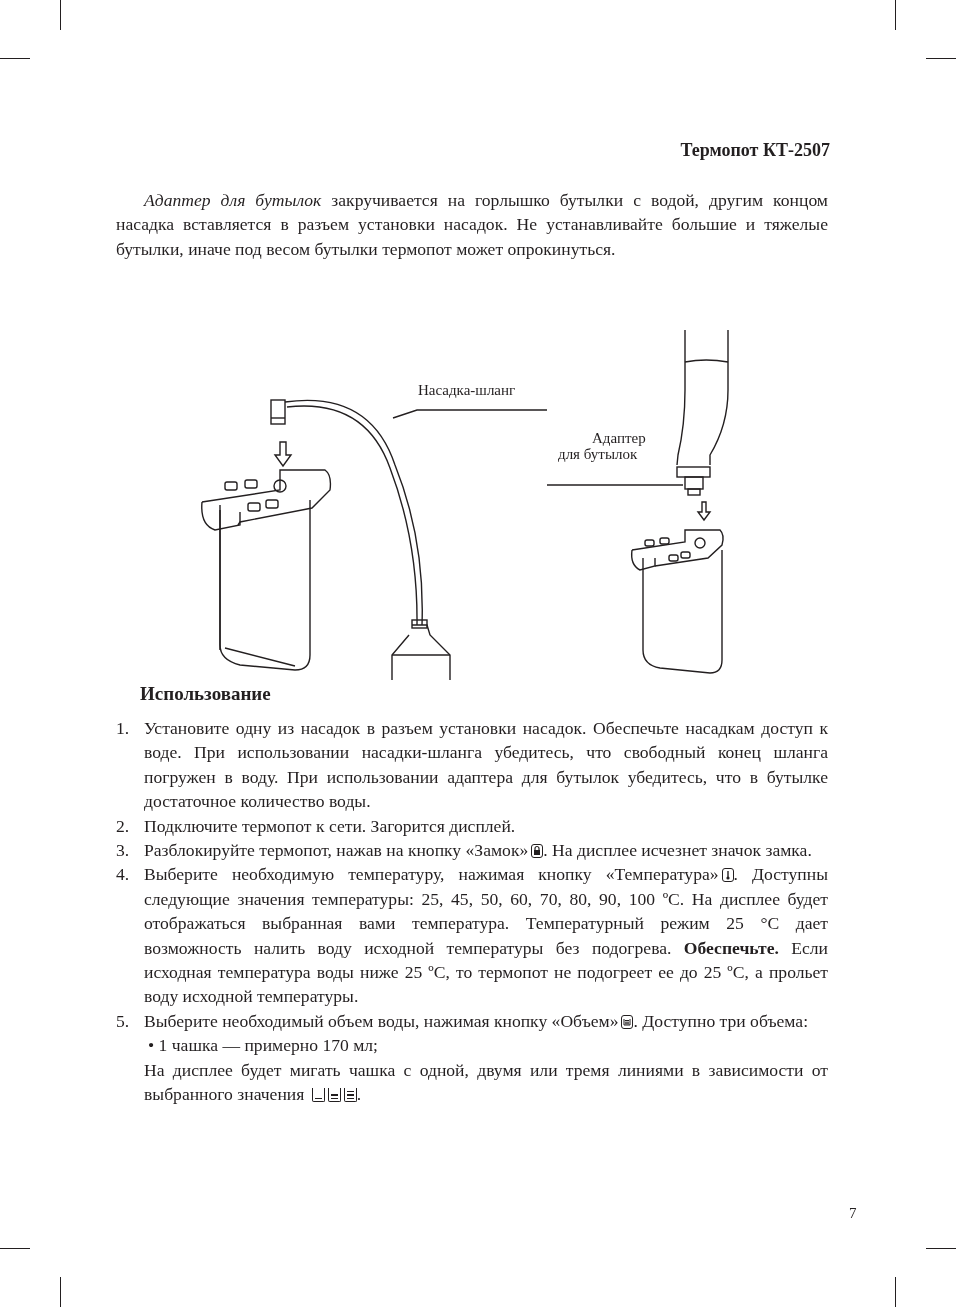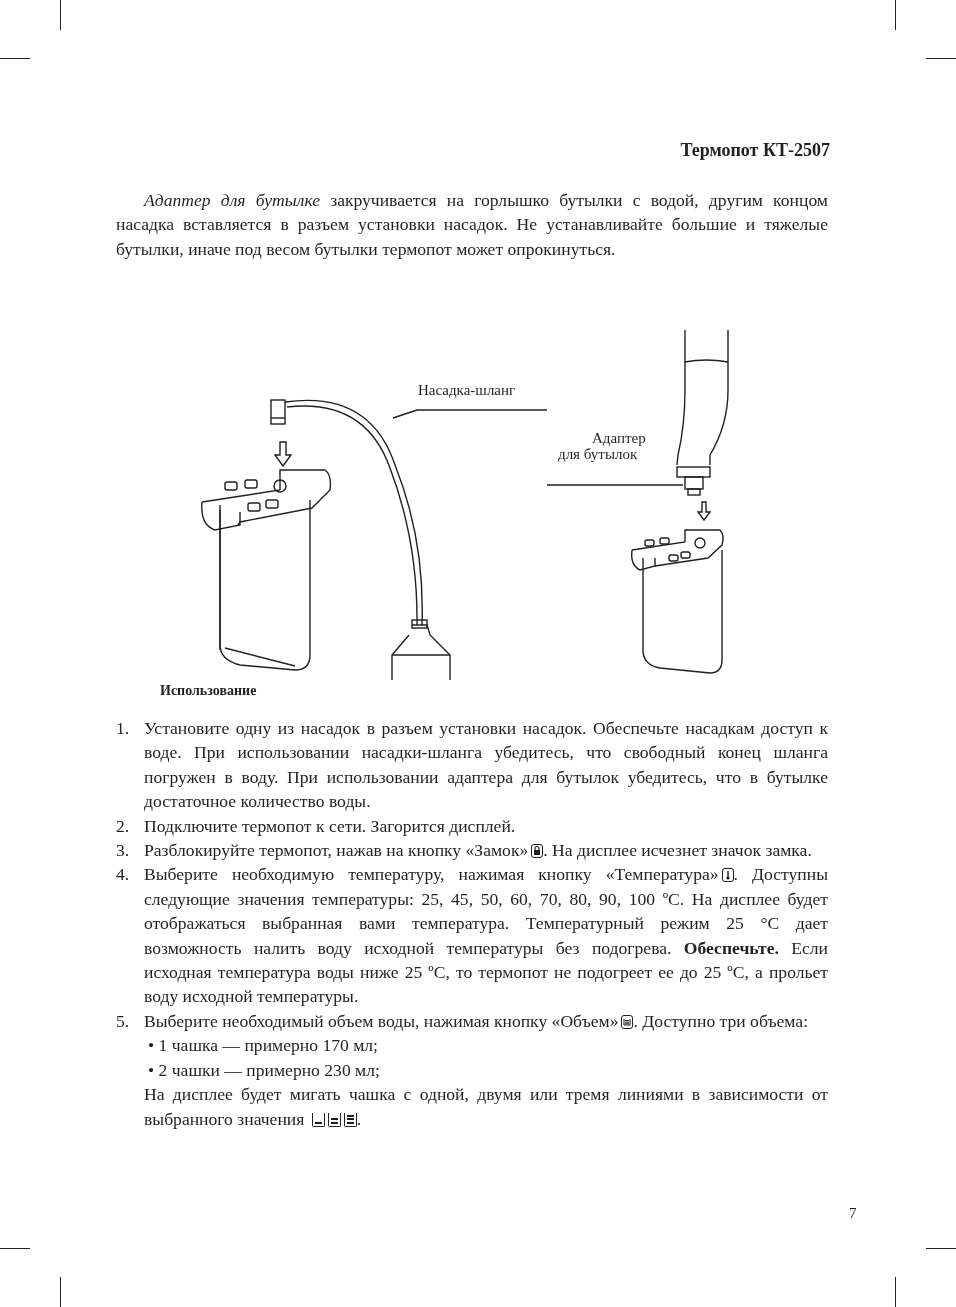--- a/index.html
+++ b/index.html
@@ -5,21 +5,21 @@
   html, body { margin: 0; padding: 0; background: #ffffff; }
   body { width: 956px; height: 1307px; position: relative; overflow: hidden;
          font-family: "Liberation Serif", "DejaVu Serif", serif; color: #231f20; }
   .crop { position: absolute; background: #231f20; }
   .header { position: absolute; top: 140px; right: 126px; font-size: 18px; font-weight: bold; }
   .text { position: absolute; left: 116px; width: 712px; font-size: 17.6px; line-height: 24.4px; }
   .p { margin: 0; text-align: justify; }
   .indent { text-indent: 28px; }
   .figure { position: absolute; left: 180px; top: 330px; width: 560px; height: 350px; }
   .fig-label { position: absolute; font-size: 15px; }
-  .h2 { position: absolute; left: 160px; top: 683px; font-size: 14px; font-weight: bold; }
+  .h2 { position: absolute; left: 140px; top: 683px; font-size: 19px; font-weight: bold; }
   ol.steps { position: absolute; left: 116px; top: 716px; width: 712px; margin: 0; padding: 0; list-style: none;
              font-size: 17.6px; line-height: 24.4px; }
   ol.steps > li { position: relative; padding-left: 28px; text-align: justify; }
   .num { position: absolute; left: 0; top: 0; }
   .ico { display: inline-block; width: 12px; height: 14px; border: 1.2px solid #231f20; border-radius: 3px;
          vertical-align: -2px; margin-left: 3px; position: relative; box-sizing: border-box; }
   .bullets { margin: 0; padding: 0; list-style: none; }
   .bullets li { padding-left: 4px; }
   .cup { display: inline-block; width: 13px; height: 14px; border: 1.6px solid #231f20; border-top: none;
          border-radius: 0 0 2px 2px; vertical-align: -2px; margin-left: 3px; position: relative; box-sizing: border-box; }
@@ -34,21 +34,21 @@
 <div class="crop" style="left:0;top:58px;width:30px;height:1px;"></div>
 <div class="crop" style="left:926px;top:58px;width:30px;height:1px;"></div>
 <div class="crop" style="left:0;top:1248px;width:30px;height:1px;"></div>
 <div class="crop" style="left:926px;top:1248px;width:30px;height:1px;"></div>
 <div class="crop" style="left:60px;top:1277px;width:1px;height:30px;"></div>
 <div class="crop" style="left:895px;top:1277px;width:1px;height:30px;"></div>
 
 <div class="header">Термопот КТ-2507</div>
 
 <div class="text" style="top:188px;">
-  <p class="p indent"><em>Адаптер для бутылке</em><span> закручивается на горлышко бутылки с водой, другим концом насадка вставляется в разъем установки насадок. Не устанавливайте большие и тяжелые бутылки, иначе под весом бутылки термопот может опрокинуться.</span></p>
+  <p class="p indent"><em>Адаптер для бутылок</em><span> закручивается на горлышко бутылки с водой, другим концом насадка вставляется в разъем установки насадок. Не устанавливайте большие и тяжелые бутылки, иначе под весом бутылки термопот может опрокинуться.</span></p>
 </div>
 
 <div class="figure">
   <svg width="560" height="350" viewBox="0 0 560 350" fill="none" stroke="#231f20" stroke-width="1.4">
 
     <path d="M40 175 L40 315 Q40 330 60 335 L115 340 Q130 340 130 325 L130 170"></path>
     <path d="M40 180 L40 320 M45 318 L115 336"></path>
     <path d="M22 172 L100 160 L100 140 L145 140 Q152 145 150 160 L132 178 L60 192 L58 195"></path>
     <path d="M22 172 Q20 195 35 200 L60 195 L60 182"></path>
     <rect x="45" y="152" width="12" height="8" rx="2"></rect>
@@ -121,20 +121,19 @@
   <li>
     <span class="num">5.</span>
     <span>Выберите необходимый объем воды, нажимая кнопку «Объем»</span><span class="ico"><svg width="10" height="12" viewBox="0 0 10 12" style="position:absolute;left:0;top:0">
           <path d="M2 3 V9 H8 V3" stroke="#231f20" fill="none" stroke-width="1"></path>
           <line x1="3" y1="4.5" x2="7" y2="4.5" stroke="#231f20"></line>
           <line x1="3" y1="6.2" x2="7" y2="6.2" stroke="#231f20"></line>
           <line x1="3" y1="7.8" x2="7" y2="7.8" stroke="#231f20"></line>
         </svg></span><span>. Доступно три объема:</span>
     <ul class="bullets">
       <li>• 1 чашка — примерно 170 мл;</li>
-      <li>• 2 чашки — примерно 230 мл;</li>
     </ul>
     <span>На дисплее будет мигать чашка с одной, двумя или тремя линиями в зависимости от выбранного значения</span>
     <span class="cup"><i style="bottom:2px"></i></span><span class="cup"><i style="bottom:2px"></i><i style="bottom:5.5px"></i></span><span class="cup"><i style="bottom:2px"></i><i style="bottom:5.5px"></i><i style="bottom:9px"></i></span><span>.</span>
   </li>
 </ol>
 
 <div class="pagenum">7</div>
 
 </body></html>

